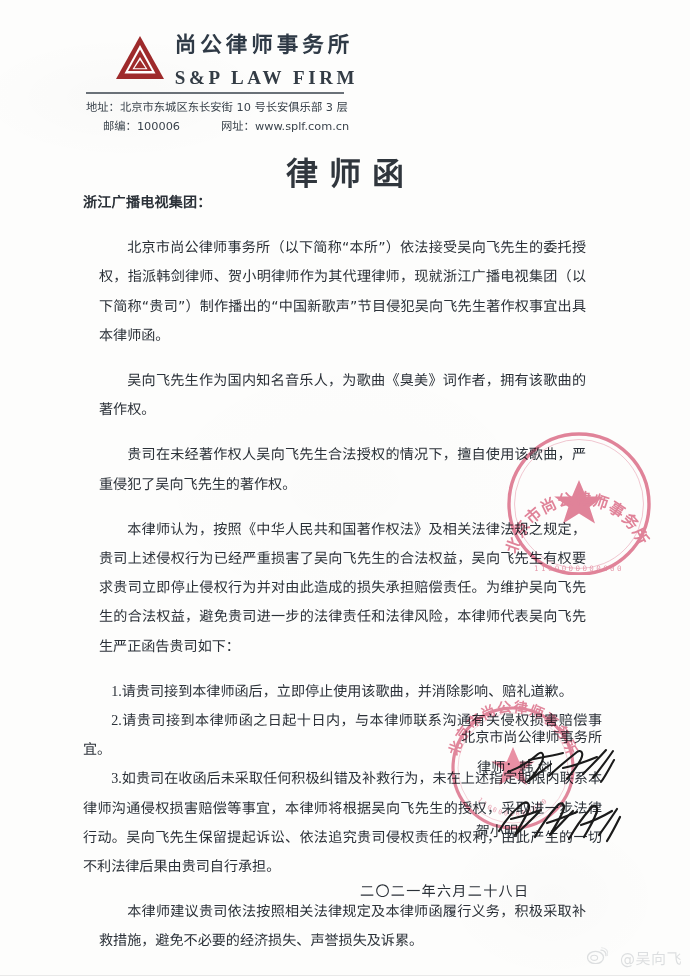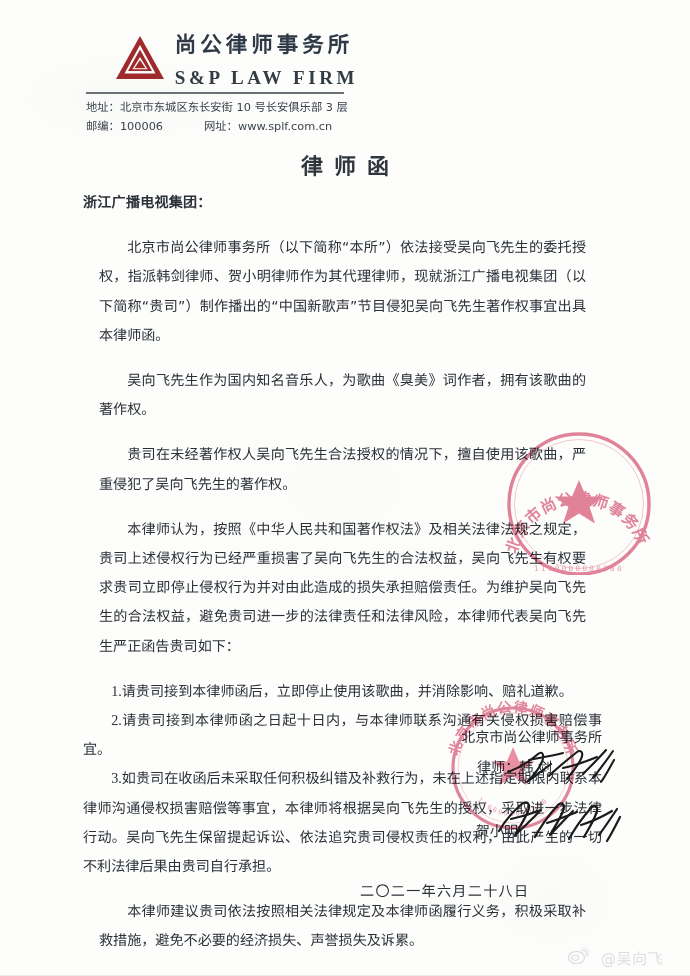--- a/index.html
+++ b/index.html
@@ -83,33 +83,34 @@
   .lh-contact {
     margin-top: 5px;
     font-family: "DejaVu Sans", "Liberation Sans", sans-serif;
     font-size: 11.3px;
     color: #3a434c;
     line-height: 1.62;
     white-space: nowrap;
   }
   .lh-contact .row2 {
     display: flex;
+    margin-left: 17px;
   }
   .lh-contact .c-post { width: 118px; }
 
   
   .doc-title {
     position: absolute;
     top: 148px;
     left: 0;
     width: 690px;
     text-align: center;
     font-family: "DejaVu Sans", "Liberation Sans", sans-serif;
     font-weight: bold;
-    font-size: 22px;
+    font-size: 32px;
     letter-spacing: 11px;
     text-indent: 11px;
     color: #30363d;
     z-index: 3;
   }
 
   
   .body-text {
     position: absolute;
     left: 83px;
@@ -190,21 +191,21 @@
     pointer-events: none;
     mix-blend-mode: multiply;
     opacity: 0.84;
   }
   .seal-top { left: 468px; top: 423px; }
   .seal-bottom { left: 437px; top: 692px; }
 
   
   .watermark {
     position: absolute;
-    right: 27px;
+    right: 8px;
     bottom: 8px;
     z-index: 7;
     display: flex;
     align-items: center;
     gap: 12px;
     opacity: 0.32;
   }
   .wm-text {
     font-family: "DejaVu Sans", "Liberation Sans", sans-serif;
     font-size: 15px;

